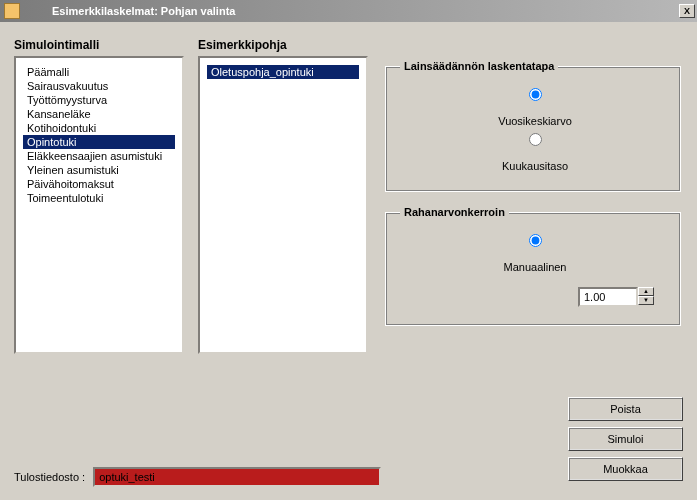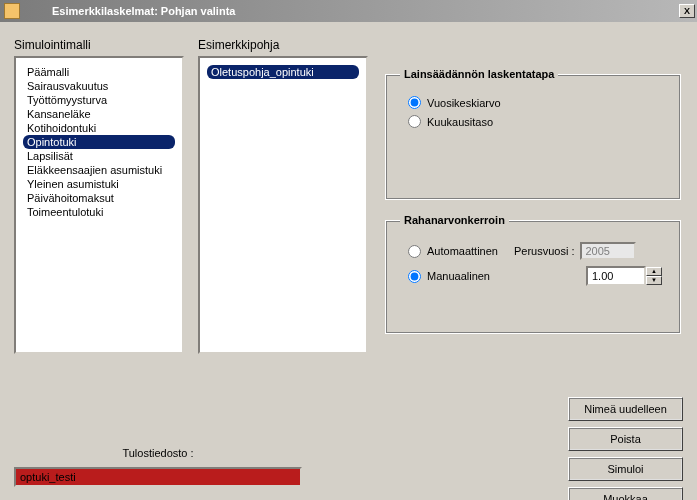--- a/index.html
+++ b/index.html
@@ -41,93 +41,93 @@
     line-height: 12px;
     color: #000;
     cursor: pointer;
   }
   .client {
     position: relative;
     padding: 12px 14px;
     height: calc(500px - 22px);
   }
   .section-label {
-    font-weight: normal;
+    font-weight: bold;
     margin-bottom: 4px;
     font-size: 12px;
   }
   .listbox {
     background: #fff;
     border: 2px inset #d4d0c8;
     height: 298px;
     overflow: auto;
     padding: 7px;
   }
   .listbox .item {
     padding: 0 4px;
     height: 14px;
     line-height: 14px;
     white-space: nowrap;
     cursor: default;
   }
   .listbox .item.selected {
     background: #0a246a;
     color: #fff;
-    border-radius: 6px;
   }
   .col-left {
     position: absolute;
     left: 14px; top: 16px;
     width: 170px;
   }
   .col-mid {
     position: absolute;
     left: 198px; top: 16px;
     width: 170px;
   }
   .col-right {
     position: absolute;
-    left: 385px; top: 46px;
+    left: 385px; top: 38px;
     width: 296px;
   }
   fieldset.groupbox {
     border: 1px solid #fff;
     box-shadow: inset 1px 1px 0 #808080, inset -1px -1px 0 #808080;
     margin: 0 0 14px 0;
     padding: 10px 10px 10px 14px;
     position: relative;
   }
   fieldset.groupbox legend {
     padding: 0 4px;
     background: #d4d0c8;
     font-weight: bold;
     font-size: 11px;
   }
   .radio-row {
     display: flex;
     align-items: center;
-    margin: 6px 8px;
-    gap: 6px;
+    margin: 6px 16px;
+    gap: 14px;
+    flex-direction: column;
   }
   input[type="radio"] {
     margin: 0;
   }
   .gb1 { height: 132px; }
   .gb2 { height: 120px; }
   .perus { display:flex; align-items:center; gap:6px; margin-left:10px;}
   .perus input[type=text]{
     width: 56px; height: 18px;
     border: 2px inset #d4d0c8;
     background: #e8e8e8;
     color: #808080;
     padding: 0 3px;
     font-family: inherit; font-size: 11px;
   }
   .spinner {
-    display:flex; align-items:center;
+    display:flex; align-items:flex-start;
     margin-left: auto;
   }
   .spinner input[type=text]{
     width: 60px; height: 20px;
     border: 2px inset #d4d0c8;
     padding: 0 4px;
     font-family: inherit; font-size: 11px;
     text-align: left;
     background:#fff;
   }
@@ -162,21 +162,20 @@
     font-family: inherit; font-size: 11px;
     cursor: pointer;
   }
   .output-row {
     position: absolute;
     left: 14px;
     bottom: 13px;
     display: flex;
     align-items: center;
     gap: 8px;
-    flex-direction: column;
   }
   .output-row input[type=text]{
     width: 288px;
     height: 20px;
     border: 2px inset #d4d0c8;
     background: #b91c1c;
     padding: 0 4px;
     font-family: inherit; font-size: 11px;
   }
 </style>
@@ -193,21 +192,20 @@
 
   <div class="col-left">
     <div class="section-label">Simulointimalli</div>
     <div class="listbox" id="list-simulointi">
         <div class="item">Päämalli</div>
         <div class="item">Sairausvakuutus</div>
         <div class="item">Työttömyysturva</div>
         <div class="item">Kansaneläke</div>
         <div class="item">Kotihoidontuki</div>
         <div class="item selected">Opintotuki</div>
-        <div class="item">Lapsilisät</div>
         <div class="item">Eläkkeensaajien asumistuki</div>
         <div class="item">Yleinen asumistuki</div>
         <div class="item">Päivähoitomaksut</div>
         <div class="item">Toimeentulotuki</div>
       </div>
   </div>
 
   <div class="col-mid">
     <div class="section-label">Esimerkkipohja</div>
     <div class="listbox" id="list-esimerkki">
@@ -224,45 +222,36 @@
         <label for="r-vuosi">Vuosikeskiarvo</label>
       </div>
       <div class="radio-row">
         <input type="radio" name="lasktapa" id="r-kk" style="">
         <label for="r-kk">Kuukausitaso</label>
       </div>
     </fieldset>
 
     <fieldset class="groupbox gb2">
       <legend>Rahanarvonkerroin</legend>
-      <div class="radio-row" style="justify-content:flex-start;">
-        <input type="radio" name="raha" id="r-auto" style="">
-        <label for="r-auto">Automaattinen</label>
-        <span class="perus">
-          <span>Perusvuosi :</span>
-          <input type="text" disabled="" value="2005" style="">
-        </span>
-      </div>
       <div class="radio-row">
         <input type="radio" name="raha" id="r-man" checked="" style="">
         <label for="r-man">Manuaalinen</label>
         <span class="spinner">
           <input type="text" value="1.00" style="">
           <span class="spin-btns">
             <span class="spin">▲</span>
             <span class="spin">▼</span>
           </span>
         </span>
       </div>
     </fieldset>
 
   </div>
 
   <div class="buttons">
-    <button class="win-btn">Nimeä uudelleen</button>
     <button class="win-btn">Poista</button>
     <button class="win-btn">Simuloi</button>
     <button class="win-btn">Muokkaa</button>
   </div>
 
   <div class="output-row">
     <span>Tulostiedosto :</span>
     <input type="text" value="optuki_testi" style="">
   </div>
 

